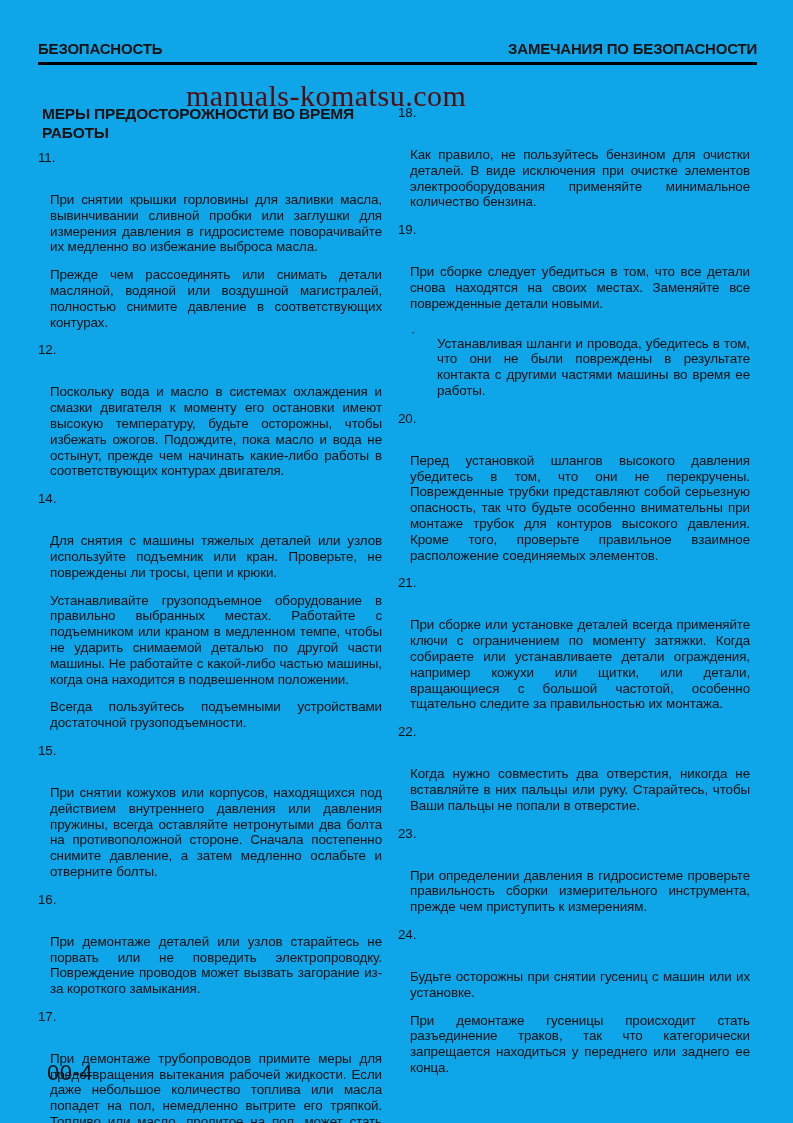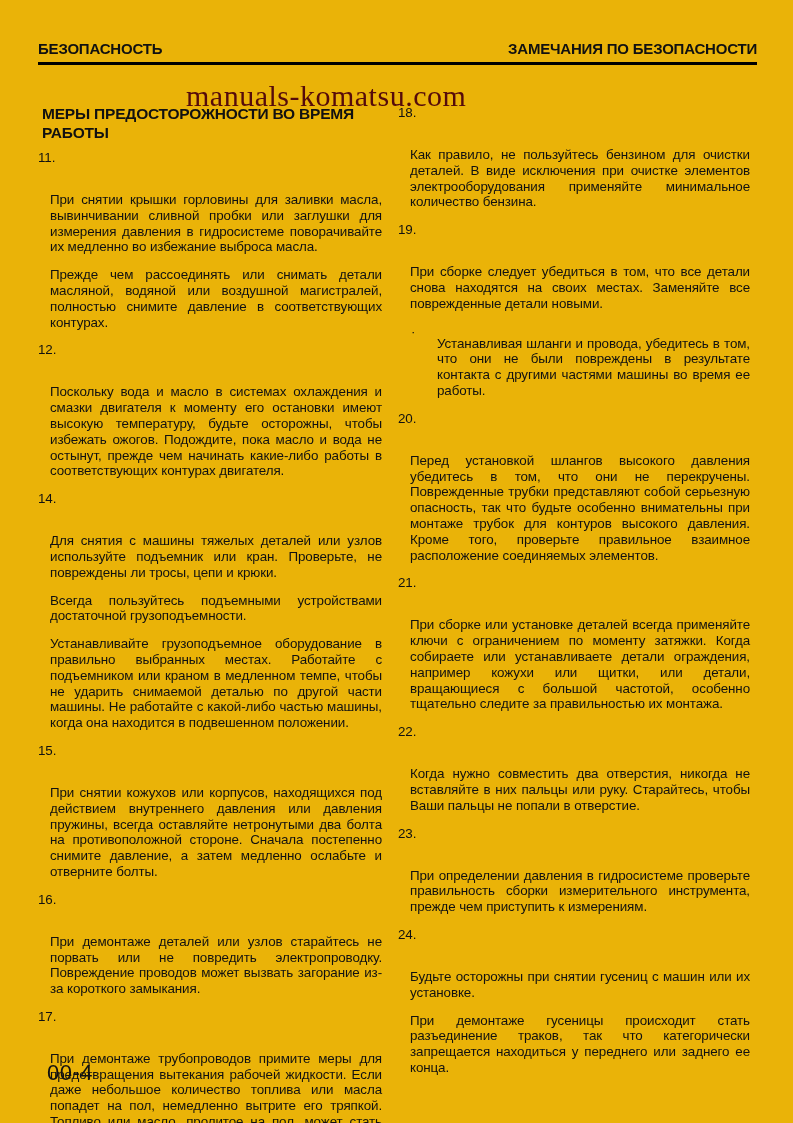--- a/index.html
+++ b/index.html
@@ -1,19 +1,19 @@
 <!DOCTYPE html>
 <html lang="ru"><head>
 <meta charset="utf-8">
 <style>
   html,body{margin:0;padding:0;background:#ffffff;}
   .page{
     position:relative;
     width:793px;height:1123px;
-    background:#eab308;
+    background:#0ea5e9;
     font-family:"Liberation Sans",sans-serif;
     color:#111111;
     overflow:hidden;
   }
   .header{
     position:absolute;left:38px;right:36px;top:40px;
     display:flex;justify-content:space-between;align-items:flex-end;
     font-weight:bold;font-size:15px;letter-spacing:-0.2px;
     border-bottom:3px solid #000;
     padding-bottom:5px;
@@ -74,22 +74,22 @@
       <div class="item">
         <div class="num">12.</div>
         <div class="body">
           <p>Поскольку вода и масло в системах охлаждения и смазки двигателя к моменту его остановки имеют высокую температуру, будьте осторожны, чтобы избежать ожогов. Подождите, пока масло и вода не остынут, прежде чем начинать какие-либо работы в соответствующих контурах двигателя.</p>
         </div>
       </div>
       <div class="item">
         <div class="num">14.</div>
         <div class="body">
           <p>Для снятия с машины тяжелых деталей или узлов используйте подъемник или кран. Проверьте, не повреждены ли тросы, цепи и крюки.</p>
+          <p>Устанавливайте грузоподъемное оборудование в правильно выбранных местах. Работайте с подъемником или краном в медленном темпе, чтобы не ударить снимаемой деталью по другой части машины. Не работайте с какой-либо частью машины, когда она находится в подвешенном положении.</p>
           <p>Всегда пользуйтесь подъемными устройствами достаточной грузоподъемности.</p>
-          <p>Устанавливайте грузоподъемное оборудование в правильно выбранных местах. Работайте с подъемником или краном в медленном темпе, чтобы не ударить снимаемой деталью по другой части машины. Не работайте с какой-либо частью машины, когда она находится в подвешенном положении.</p>
         </div>
       </div>
       <div class="item">
         <div class="num">15.</div>
         <div class="body">
           <p>При снятии кожухов или корпусов, находящихся под действием внутреннего давления или давления пружины, всегда оставляйте нетронутыми два болта на противоположной стороне. Сначала постепенно снимите давление, а затем медленно ослабьте и отверните болты.</p>
         </div>
       </div>
       <div class="item">
         <div class="num">16.</div>

